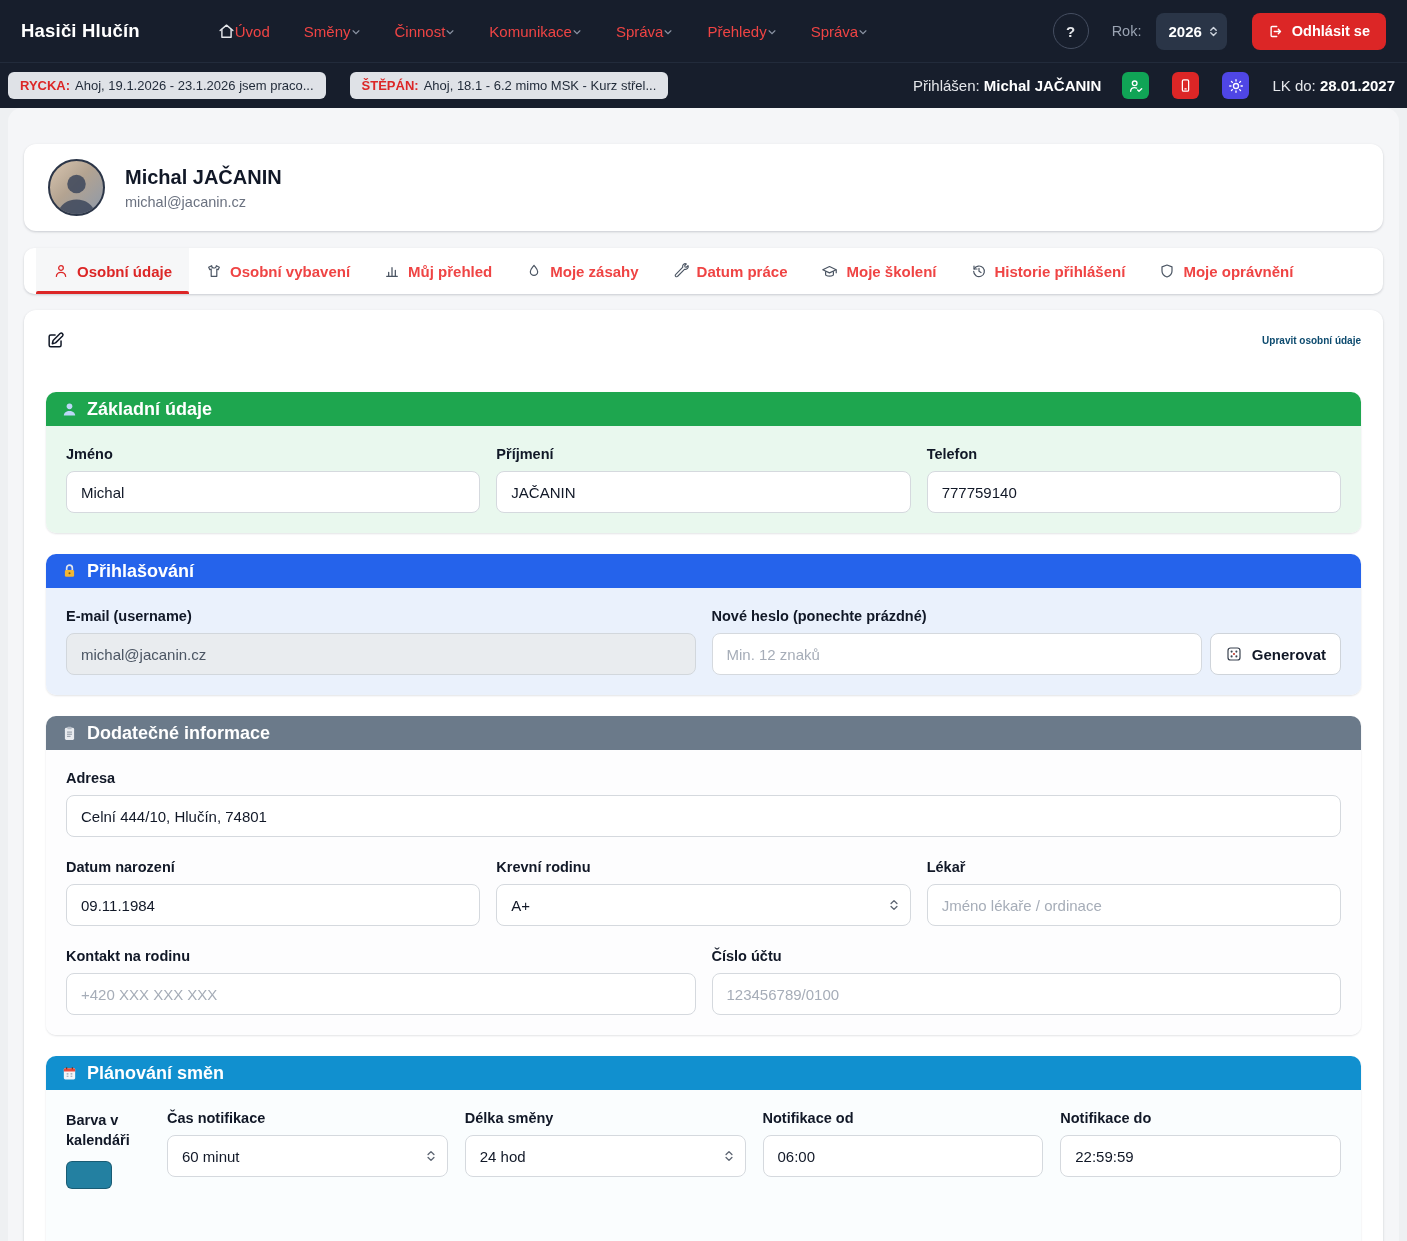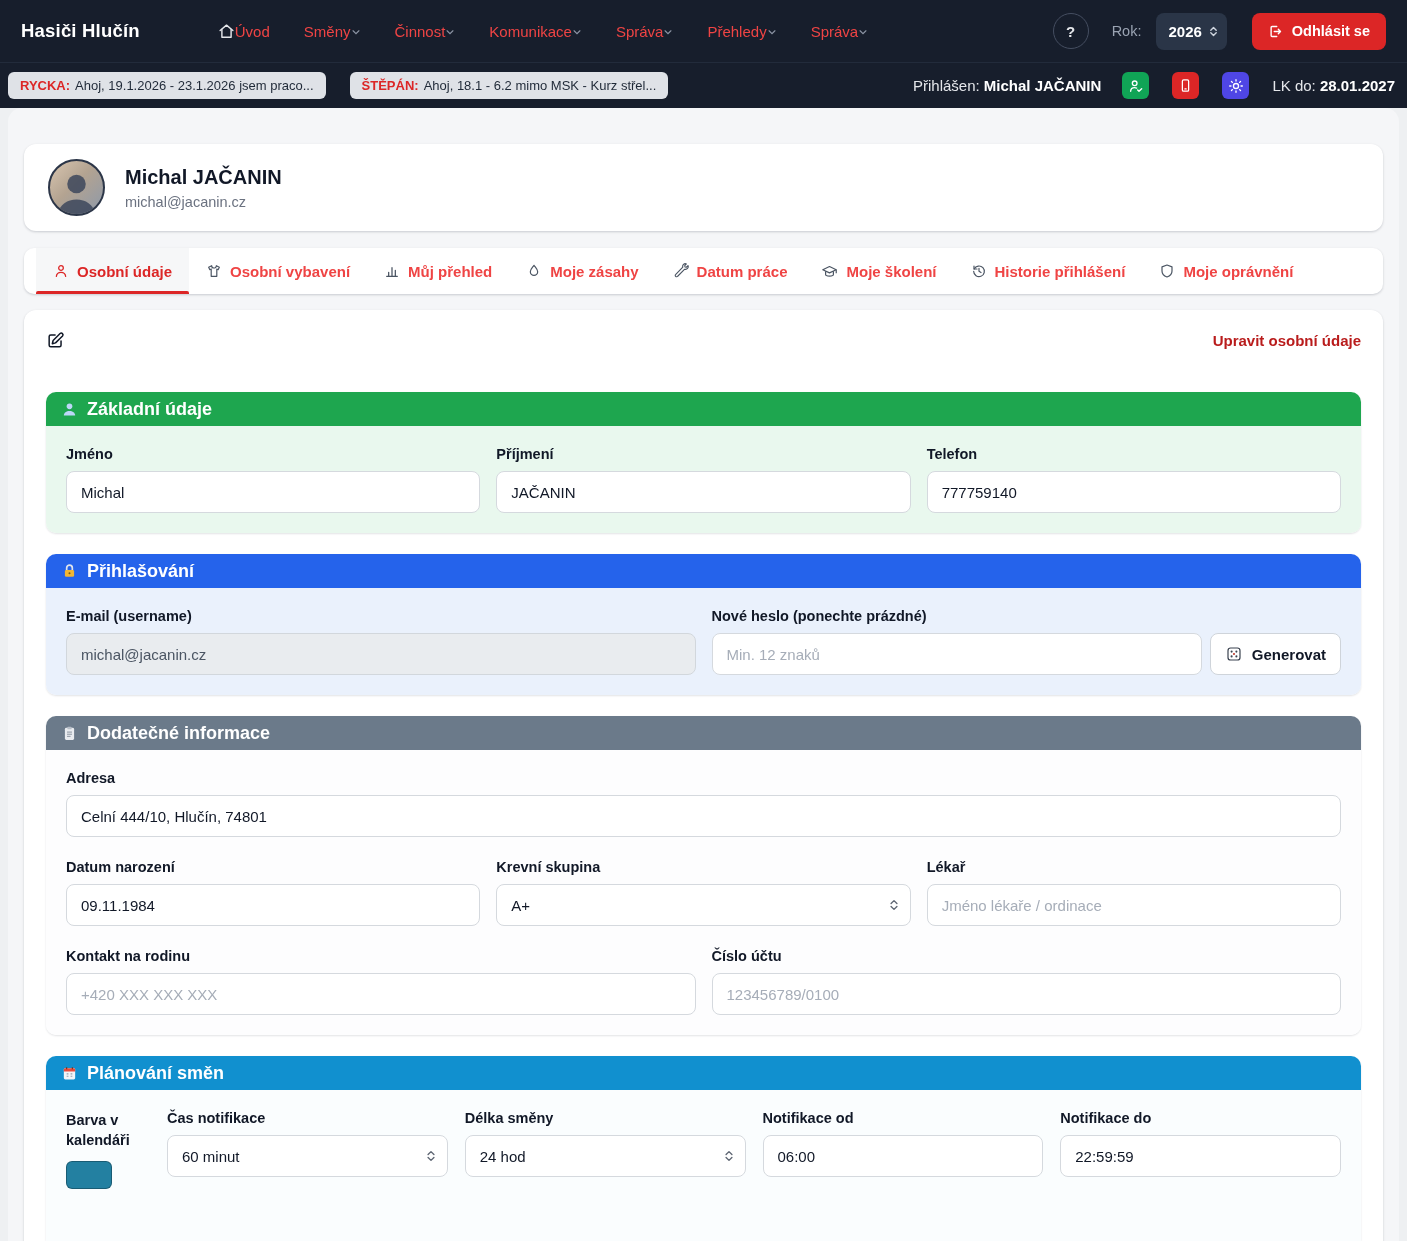--- a/index.html
+++ b/index.html
@@ -64,21 +64,21 @@
   .tab svg { color:#4b5563; }
   .tab.active { color:#dc2626; background:#f6f7f8; }
   .tab.active svg { color:#dc2626; }
   .tab.active::after { content:""; position:absolute; left:0; right:0; bottom:0; height:3px; background:#dc2626;
                        border-radius:2px 2px 0 0; }
 
   
   .form-card { margin-top:16px; padding:21px 22px 40px; min-height:950px; }
   .form-head { display:flex; align-items:center; justify-content:space-between; }
   .edit-icon-btn { background:none; border:none; cursor:pointer; color:#111827; padding:0; }
-  .edit-link { font-size:15px; font-weight:700; color:#b91c1c; cursor:pointer; }
+  .edit-link { font-size:10px; font-weight:700; color:#0c4a6e; cursor:pointer; }
 
   
   .section { margin-top:21px; border-radius:10px; overflow:hidden; box-shadow:0 1px 2px rgba(16,24,40,.12); }
   .section:first-of-type { margin-top:42px; }
   .section-head { height:34px; display:flex; align-items:center; gap:9px; padding:0 15px; color:#fff;
                   font-size:18px; font-weight:700; }
   .sec-ico svg { width:17px; height:17px; }
   .section-body { padding:20px; }
   .s-basic .section-head { background:#1ea64f; }
   .s-basic .section-body { background:#e9f8ee; }
@@ -415,21 +415,21 @@
         <div class="row">
           <label class="field-label">Adresa</label>
           <input class="input" type="text" value="Celní 444/10, Hlučín, 74801" style="">
         </div>
         <div class="row grid3">
           <div class="field">
             <label class="field-label">Datum narození</label>
             <input class="input" type="text" value="09.11.1984" style="">
           </div>
           <div class="field">
-            <label class="field-label">Krevní skupina</label>
+            <label class="field-label">Krevní rodinu</label>
             <div class="select">
               <span>A+</span>
               <span>
                 <svg width="14" height="14" viewBox="0 0 24 24" fill="none" stroke="#5f6774" stroke-width="2.4" stroke-linecap="round" stroke-linejoin="round">
                     <path d="M7 9.5l5-5 5 5"></path>
                     <path d="M7 14.5l5 5 5-5"></path>
                   </svg>
               </span>
             </div>
           </div>

